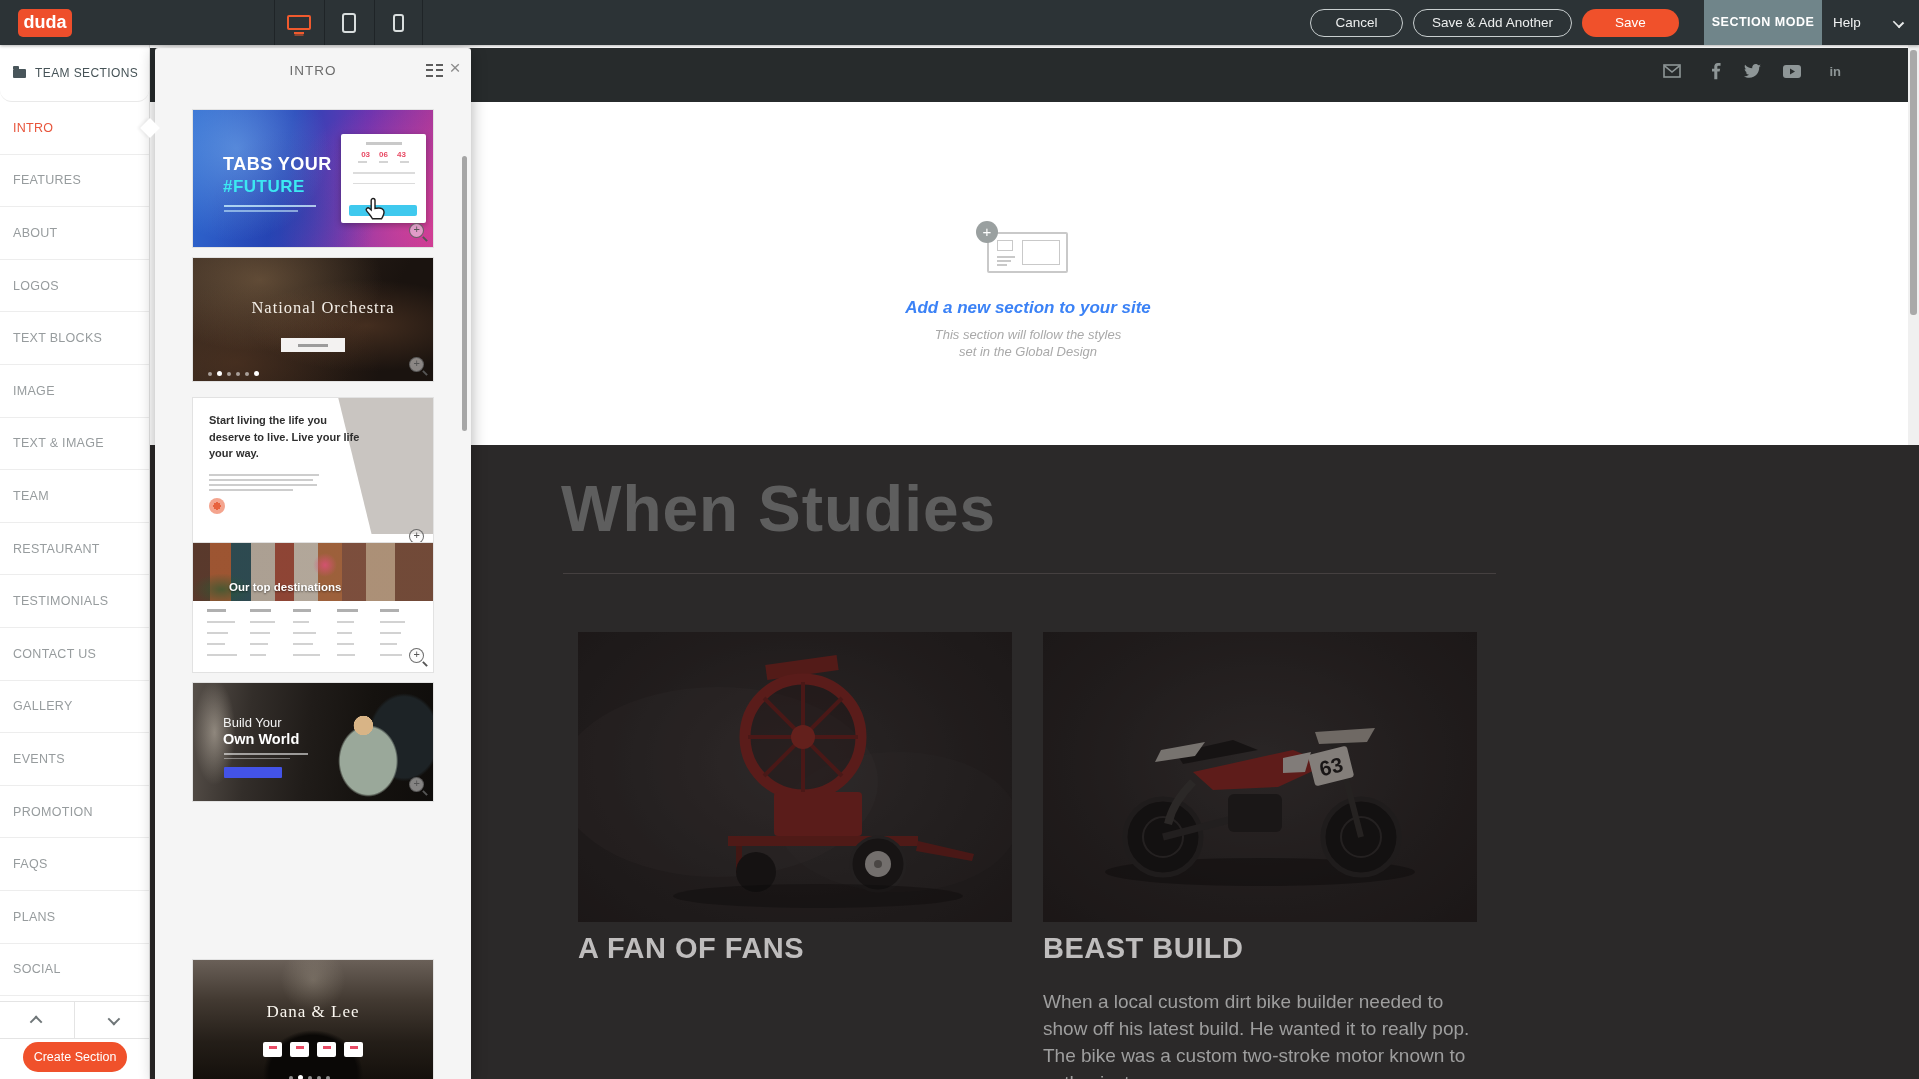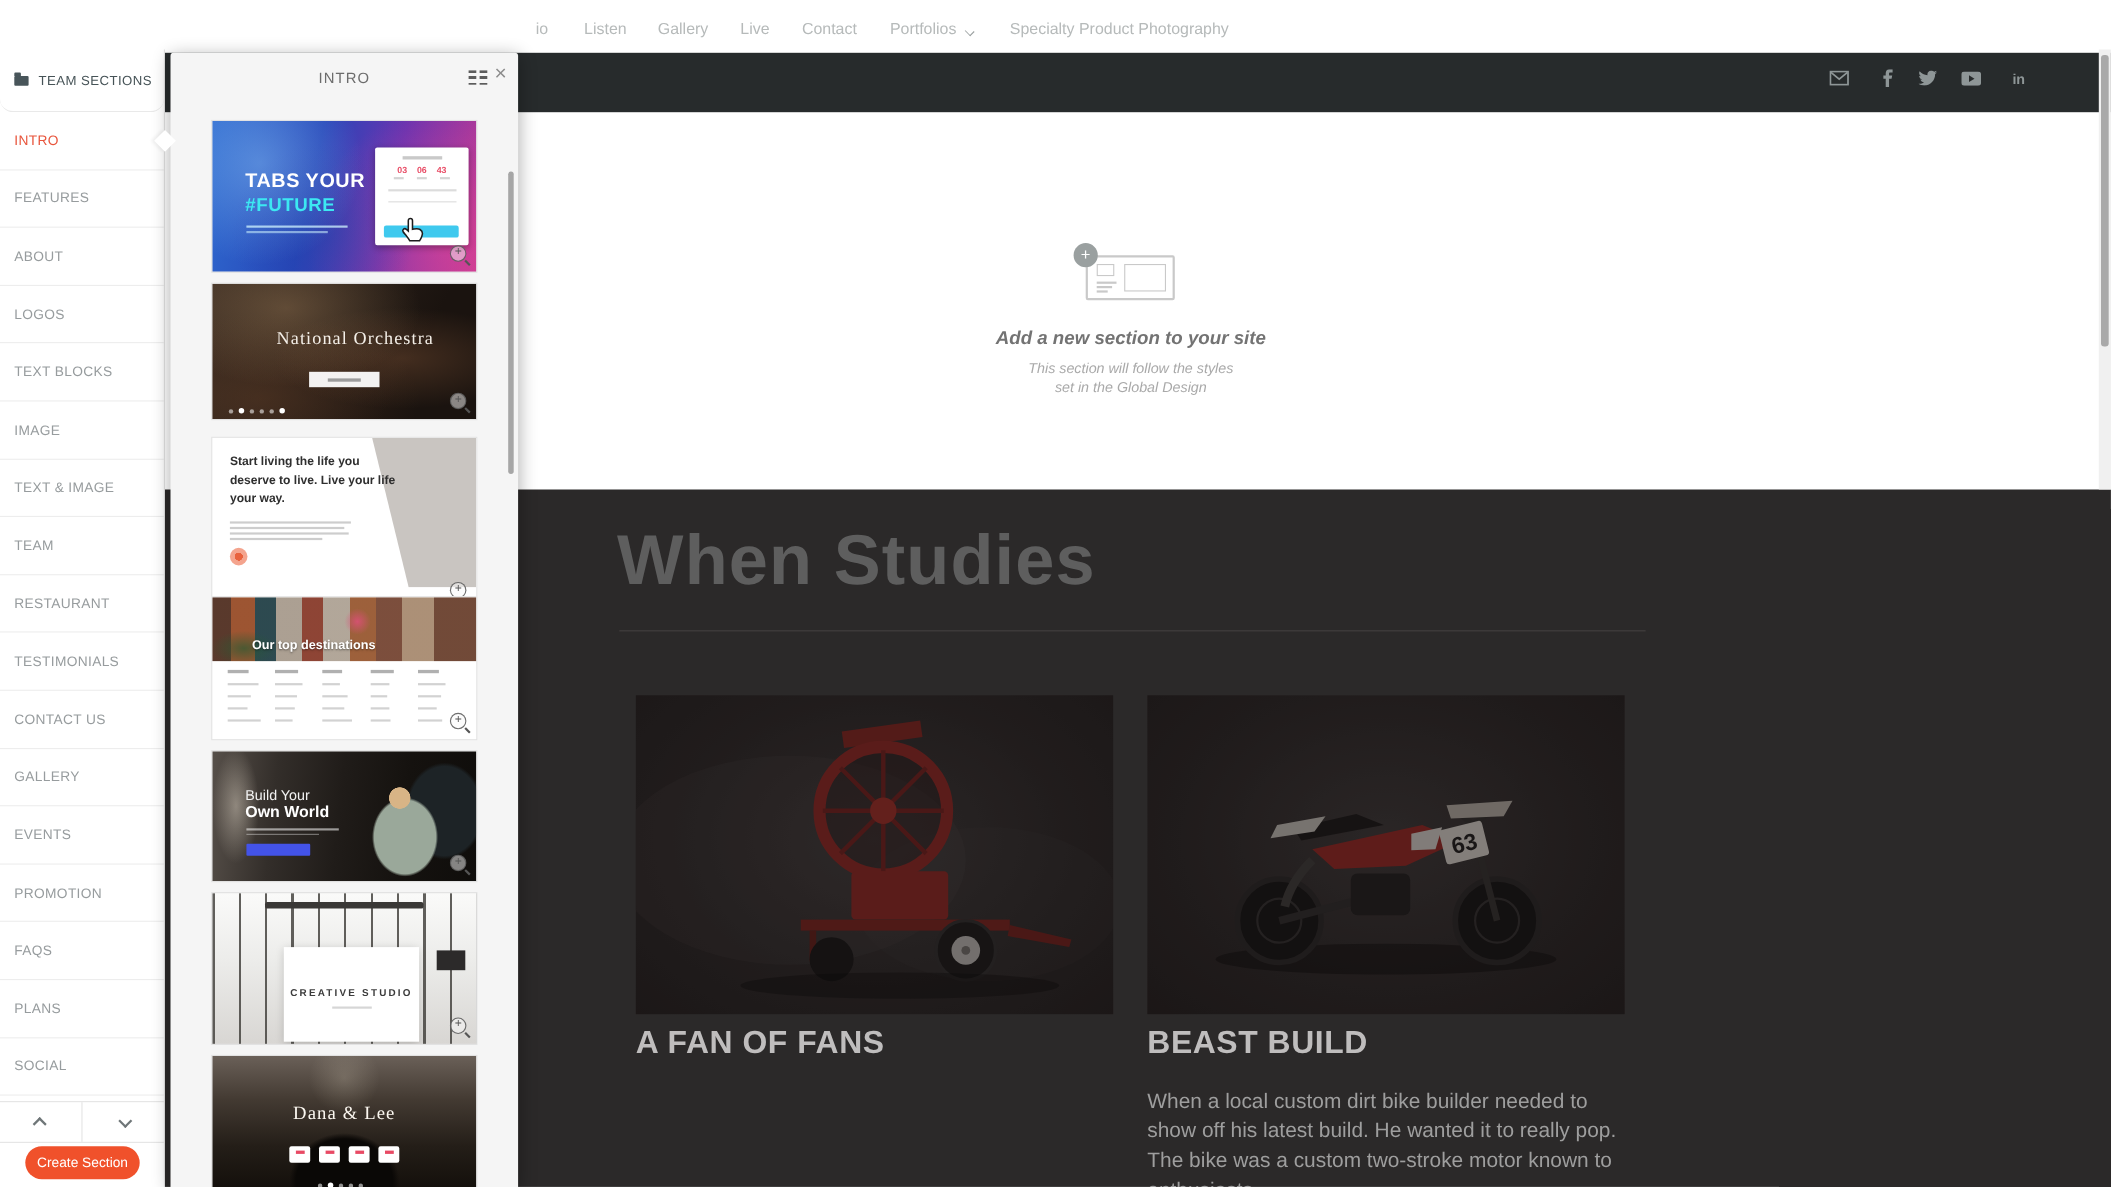--- a/index.html
+++ b/index.html
@@ -193,21 +193,21 @@
   .addsec { position:absolute; left:878px; top:210px; width:300px; height:160px; cursor:pointer; z-index:3; }
   .addsec-rect { position:absolute; left:109px; top:22px; width:81px; height:41px; border:2px solid #c9c9c9;
     border-radius:2px; background:#fff; }
   .addsec-rect .sm { position:absolute; left:8px; top:6px; width:16px; height:11px; border:1.5px solid #c9c9c9; }
   .addsec-rect .ln1,.addsec-rect .ln2,.addsec-rect .ln3 { position:absolute; left:8px; height:1.5px; background:#c9c9c9; }
   .addsec-rect .ln1 { top:22px; width:18px; } .addsec-rect .ln2 { top:26px; width:14px; } .addsec-rect .ln3 { top:30px; width:10px; }
   .addsec-rect .bg { position:absolute; right:6px; top:6px; width:38px; height:25px; border:1.5px solid #c9c9c9; }
   .addsec-plus { position:absolute; left:98px; top:11px; width:22px; height:22px; border-radius:50%; background:#9aa0a0;
     color:#fff; font-size:15px; text-align:center; line-height:21px; }
   .addsec-title { position:absolute; left:0; top:88px; width:100%; text-align:center; font-size:17px; font-weight:bold;
-    font-style:italic; color:#737373; }
+    font-style:italic; color:#3b82f6; }
   .addsec-sub { position:absolute; left:0; width:100%; text-align:center; font-size:13px; font-style:italic; color:#a9a9a9; }
 
   .darksec { position:absolute; left:150px; top:445px; width:1769px; height:634px; background:#2b2929; z-index:1; }
   .cs-head { position:absolute; left:411px; top:27px; font-size:64px; font-weight:bold; color:#5e5e5e; letter-spacing:1px; }
   .cs-rule { position:absolute; left:413px; top:128px; width:933px; height:1px; background:#454040; }
   .cs-img { position:absolute; top:187px; width:434px; height:290px; overflow:hidden;
     background:radial-gradient(ellipse at 50% 45%, #383434 0%, #272323 60%, #1f1b1b 100%); }
   .cs-title { position:absolute; top:487px; font-size:29px; font-weight:bold; color:#bfbdbd; letter-spacing:.5px; }
   .cs-body { position:absolute; top:543px; width:448px; font-size:19px; line-height:27px; color:#9e9e9e; }
 
@@ -475,29 +475,20 @@
 
     <div class="thumb t-world">
       <span class="h1">Build Your</span>
       <span class="h2">Own World</span>
       <span class="l1"></span>
         <span class="l2"></span>
       <span class="btn"></span>
       <span class="zoomic"></span>
     </div>
 
-    <div class="thumb t-studio">
-      <div class="ceil"></div>
-        <div class="tv"></div>
-      <div class="card">
-        <b>CREATIVE STUDIO</b>
-          <i></i>
-      </div>
-      <span class="zoomic"></span>
-    </div>
 
     <div class="thumb t-dana">
       <div class="title">Dana &amp; Lee</div>
       <div class="boxes">
         <span>
             <i></i>
           </span>
           <span>
             <i></i>
           </span>
@@ -513,20 +504,38 @@
           <i class="on"></i>
           <i></i>
           <i></i>
           <i></i>
         </div>
     </div>
 
     <div class="panel-sb"></div>
   </div>
 
+  <div class="topbar">
+    <div class="logo">duda</div>
+    <div class="devcell" style="left:274px">
+      <span class="ic-desktop"></span>
+    </div>
+    <div class="devcell" style="left:324px">
+      <span class="ic-tablet"></span>
+    </div>
+    <div class="devcell last" style="left:374px">
+      <span class="ic-phone"></span>
+    </div>
+    <button class="pillbtn" style="left:1310px;width:93px">Cancel</button>
+    <button class="pillbtn" style="left:1413px;width:159px">Save &amp; Add Another</button>
+    <button class="solidbtn" style="left:1582px;width:97px">Save</button>
+    <div class="modeblock">SECTION MODE</div>
+    <span class="helplbl">Help</span>
+    <span class="chev-down"></span>
+  </div>
 
   <div class="cursor">
     <svg width="26" height="28" viewBox="0 0 20 22">
       <path d="M8.5 2c.9 0 1.5.7 1.5 1.6v6.2l1-.2c2.7-.5 3.2-.4 4.4.3 1 .6 1.7 1.5 1.7 2.7 0 .7-.2 1.5-.5 2.3-.3.9-.9 2.1-1.5 3H8c-.5-1-1.4-2.3-2.3-3.4-.8-1-1.8-2.1-2.4-3-.4-.6-.2-1.4.3-1.8.6-.5 1.5-.4 2.1.2l1.3 1.1V3.6C7 2.7 7.6 2 8.5 2z" fill="#fff" stroke="#1e1e1e" stroke-width="1.1"></path>
     </svg>
   </div>
 
 </div>
 
 </body></html>

